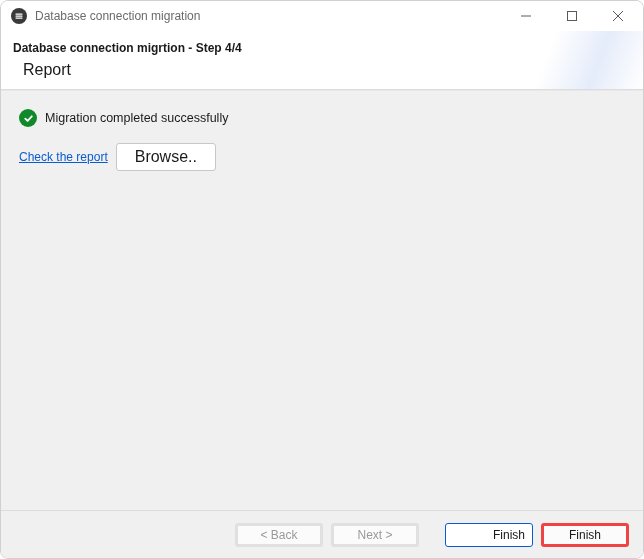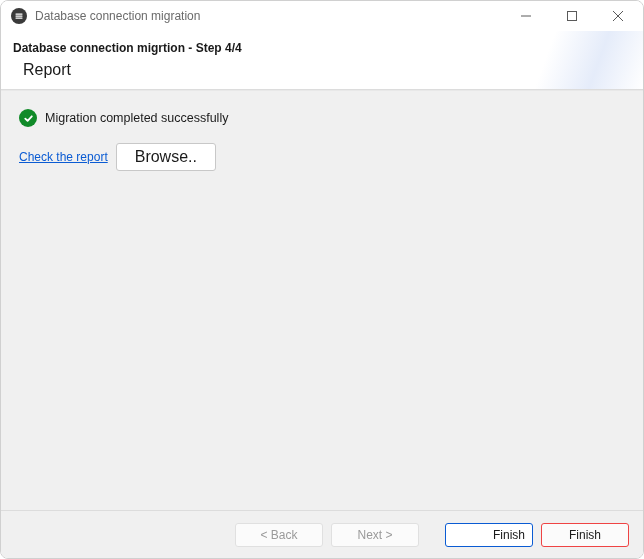--- a/index.html
+++ b/index.html
@@ -150,21 +150,21 @@
       display: flex;
       align-items: center;
       justify-content: flex-end;
       padding: 0 14px;
       gap: 8px;
     }
     .footer .wiz-btn {
       min-width: 88px;
       height: 24px;
       background: #fbfbfb;
-      border: 1px solid #ef4444;
+      border: 3px solid #ef4444;
       border-radius: 3px;
       font-size: 12px;
       color: #1a1a1a;
       cursor: pointer;
       display: inline-flex;
       align-items: center;
       justify-content: center;
       font-family: inherit;
     }
     .footer .wiz-btn.disabled {

